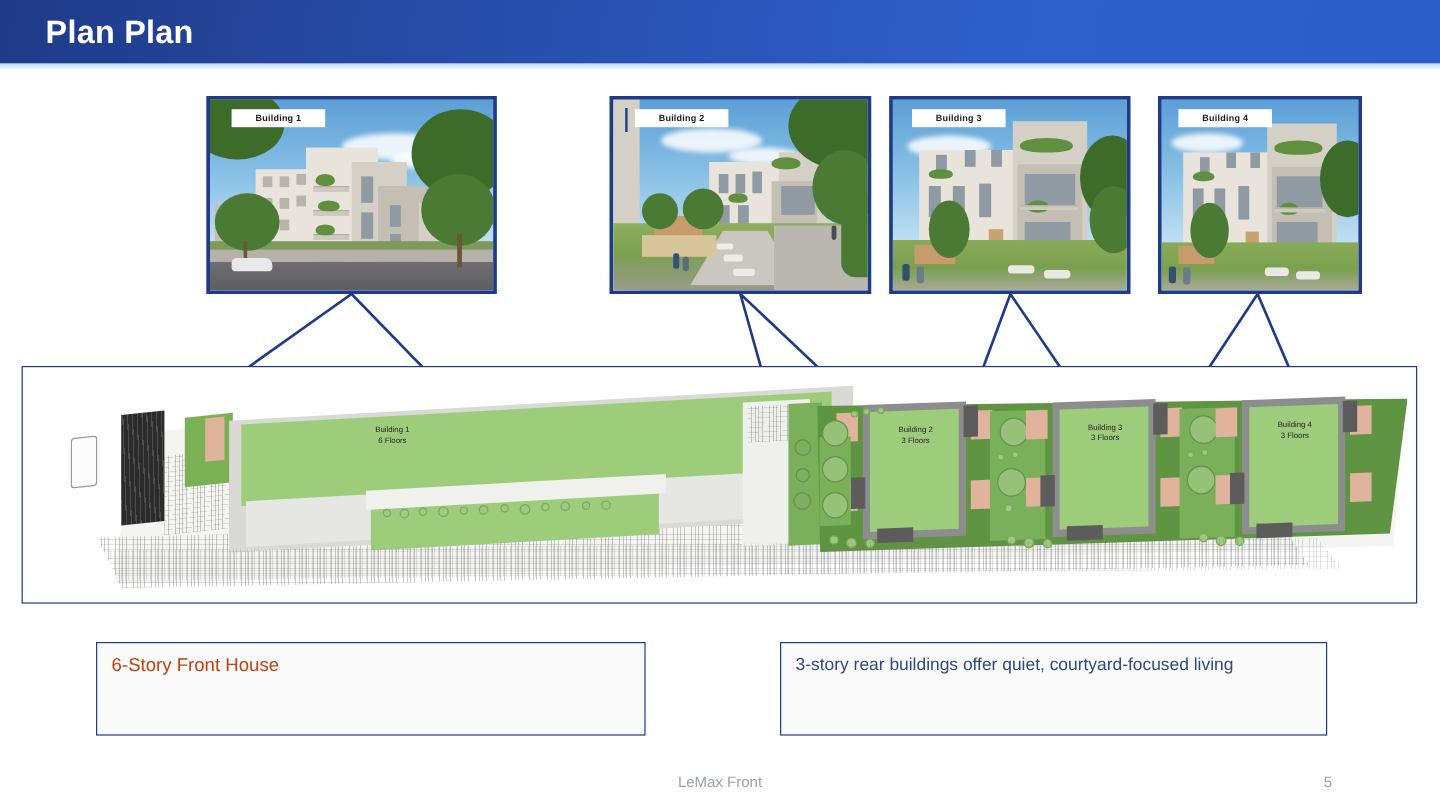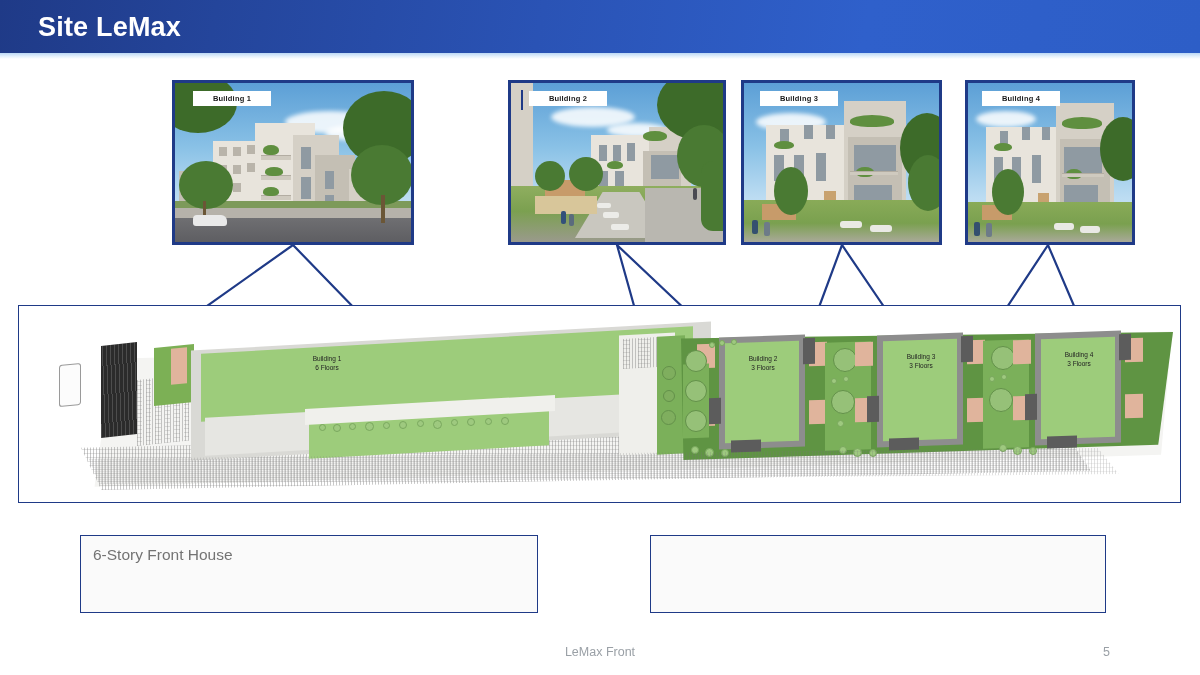--- a/index.html
+++ b/index.html
@@ -92,39 +92,39 @@
     position: absolute; background: #2b2b2b;
     background-image: repeating-linear-gradient(88deg, rgba(255,255,255,.16) 0 1px, transparent 1px 4px);
   }
   .car { position: absolute; border: 1px solid #9a9a9a; background: #fcfcfc; border-radius: 3px; }
 
   
   .caption {
     position: absolute; border: 1.5px solid #1f3a87; background: #fafafa;
     padding: 9px 12px 10px 12px;
   }
-  .cap-title { font-size: 15.5px; color: #737373; line-height: 1.3; }
+  .cap-title { font-size: 15.5px; color: #c2410c; line-height: 1.3; }
   .cap-body { font-size: 14.5px; color: #30487f; line-height: 1.34; }
 
   
   .footer-company {
     position: absolute; left: 0; top: 645px; width: 1200px;
     text-align: center; font-size: 12.5px; color: #9aa0a6;
   }
   .footer-page {
     position: absolute; right: 90px; top: 645px;
     font-size: 12.5px; color: #9aa0a6;
   }
 </style>
 </head>
 <body>
 
 <div class="header"></div>
 <div class="header-underline"></div>
-<div class="header-title">Site LeMax</div>
+<div class="header-title">Plan Plan</div>
 
 <svg class="connectors" viewBox="0 0 1200 675" xmlns="http://www.w3.org/2000/svg">
 
   <polyline points="293,245 152,345 293,245 393,348" fill="none" stroke="#1f3a87" stroke-width="2.2"></polyline>
 
   <polyline points="617,245 645,345 617,245 726,348" fill="none" stroke="#1f3a87" stroke-width="2.2"></polyline>
 
   <polyline points="842,245 805,345 842,245 912,348" fill="none" stroke="#1f3a87" stroke-width="2.2"></polyline>
 
   <polyline points="1048,245 982,345 1048,245 1092,348" fill="none" stroke="#1f3a87" stroke-width="2.2"></polyline>
@@ -404,16 +404,17 @@
 
     <div class="hatch" style="left:70px; top:142px; width:1040px; height:36px; clip-path:polygon(0 30%,97% 0,99% 72%,1% 100%); opacity:.55;"></div>
   </div>
 </div>
 
 <div class="caption" style="left:80px; top:535px; width:458px; height:78px;">
   <div class="cap-title">6-Story Front House</div>
 </div>
 
 <div class="caption" style="left:650px; top:535px; width:456px; height:78px;">
+  <div class="cap-body">3-story rear buildings offer quiet, courtyard-focused living</div>
 </div>
 
 <div class="footer-company">LeMax Front</div>
 <div class="footer-page">5</div>
 
 </body></html>

